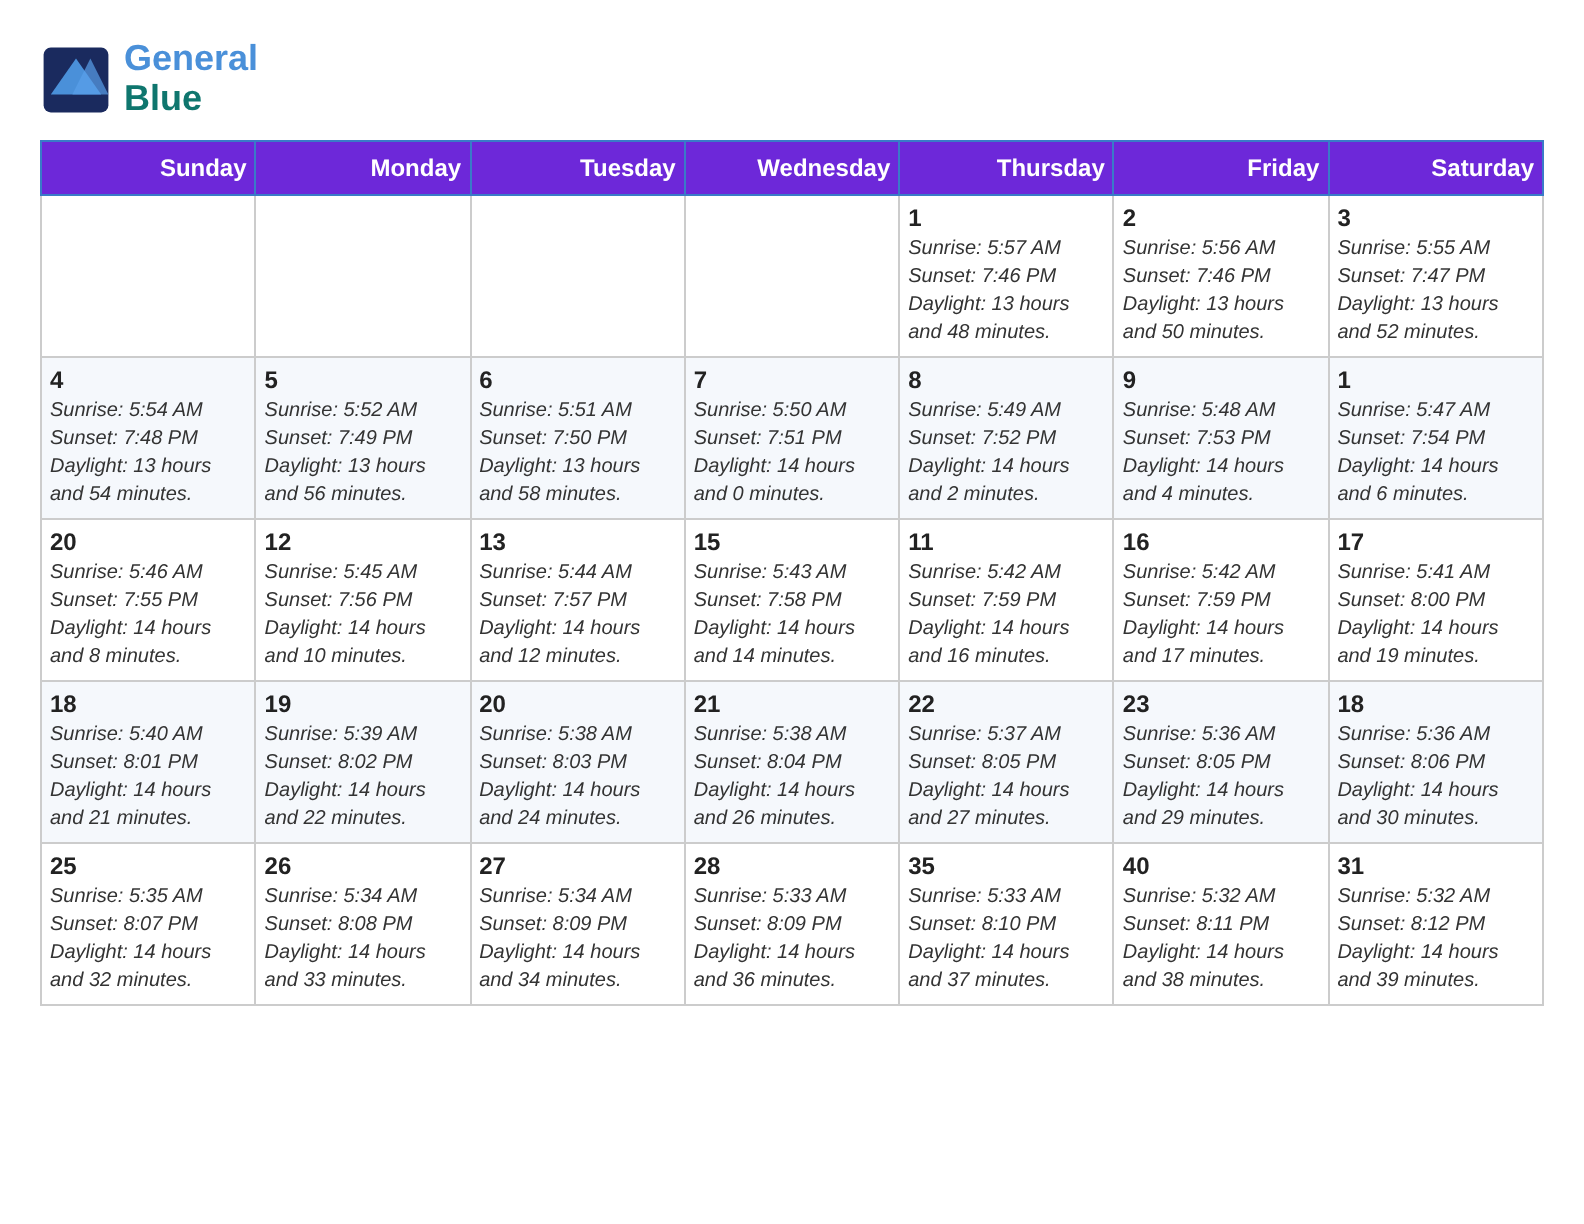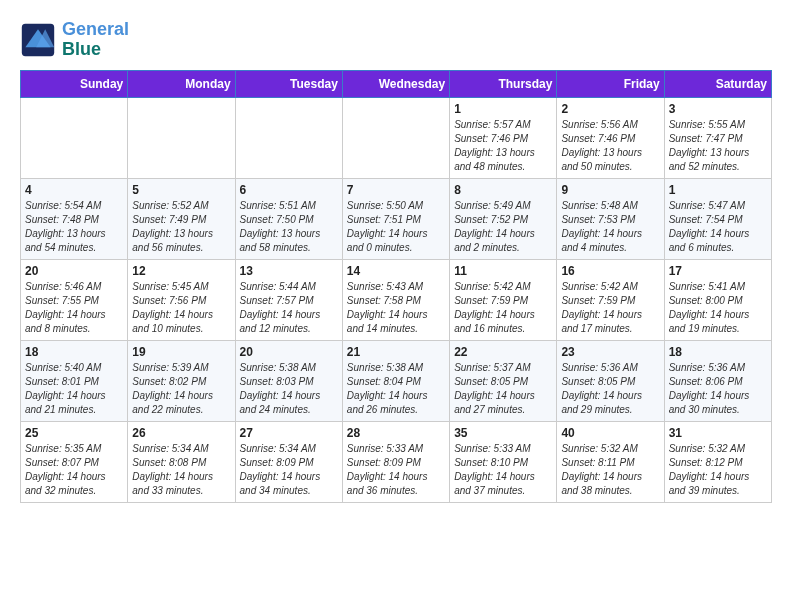--- a/index.html
+++ b/index.html
@@ -229,21 +229,21 @@
       </td>
         <td>
         <span class="day-num">13</span>
         <div class="day-info">
           Sunrise: 5:44 AM<br>
           Sunset: 7:57 PM<br>
           Daylight: 14 hours and 12 minutes.
         </div>
       </td>
         <td>
-        <span class="day-num">14</span>
+        <span class="day-num">15</span>
         <div class="day-info">
           Sunrise: 5:43 AM<br>
           Sunset: 7:58 PM<br>
           Daylight: 14 hours and 14 minutes.
         </div>
       </td>
         <td>
         <span class="day-num">11</span>
         <div class="day-info">
           Sunrise: 5:42 AM<br>

